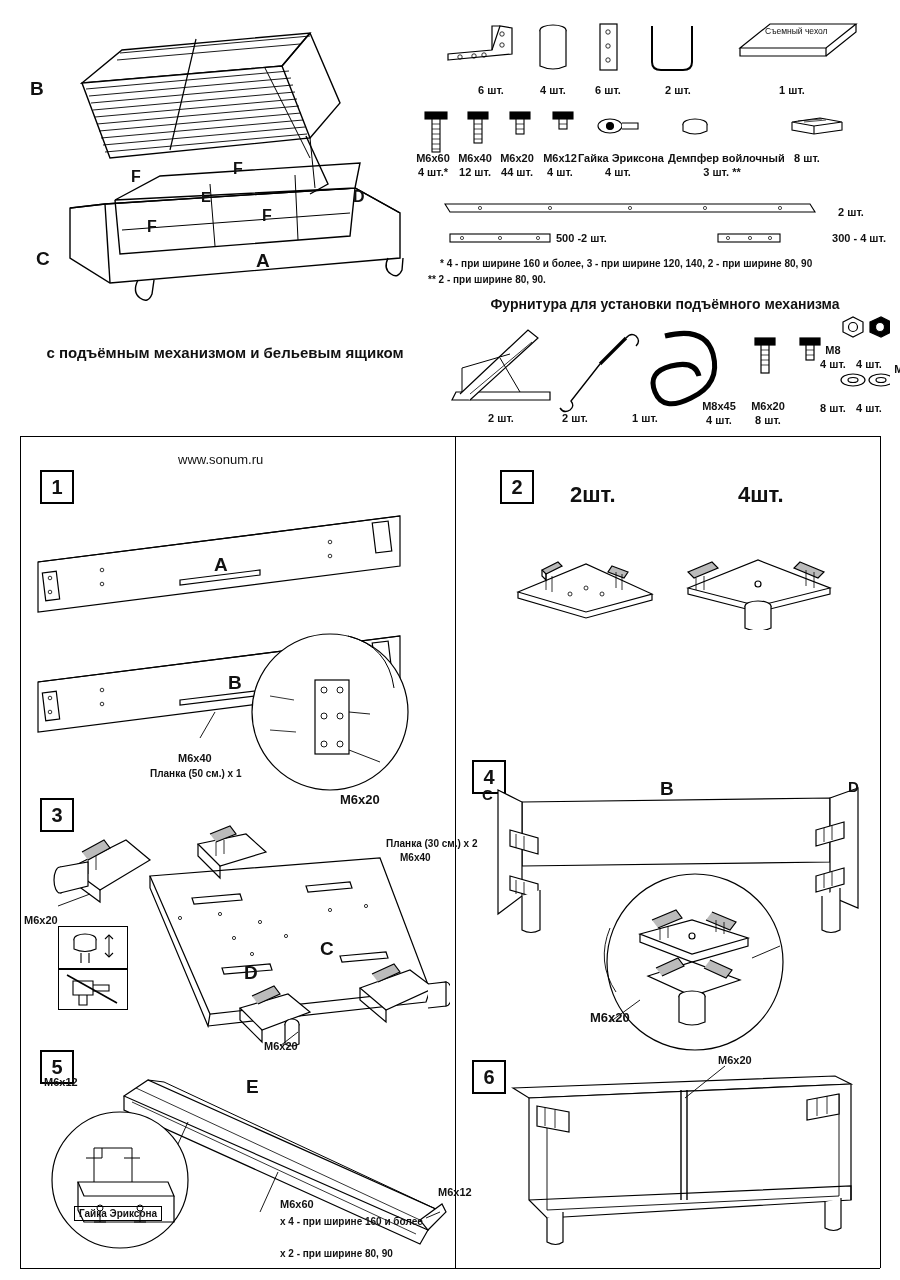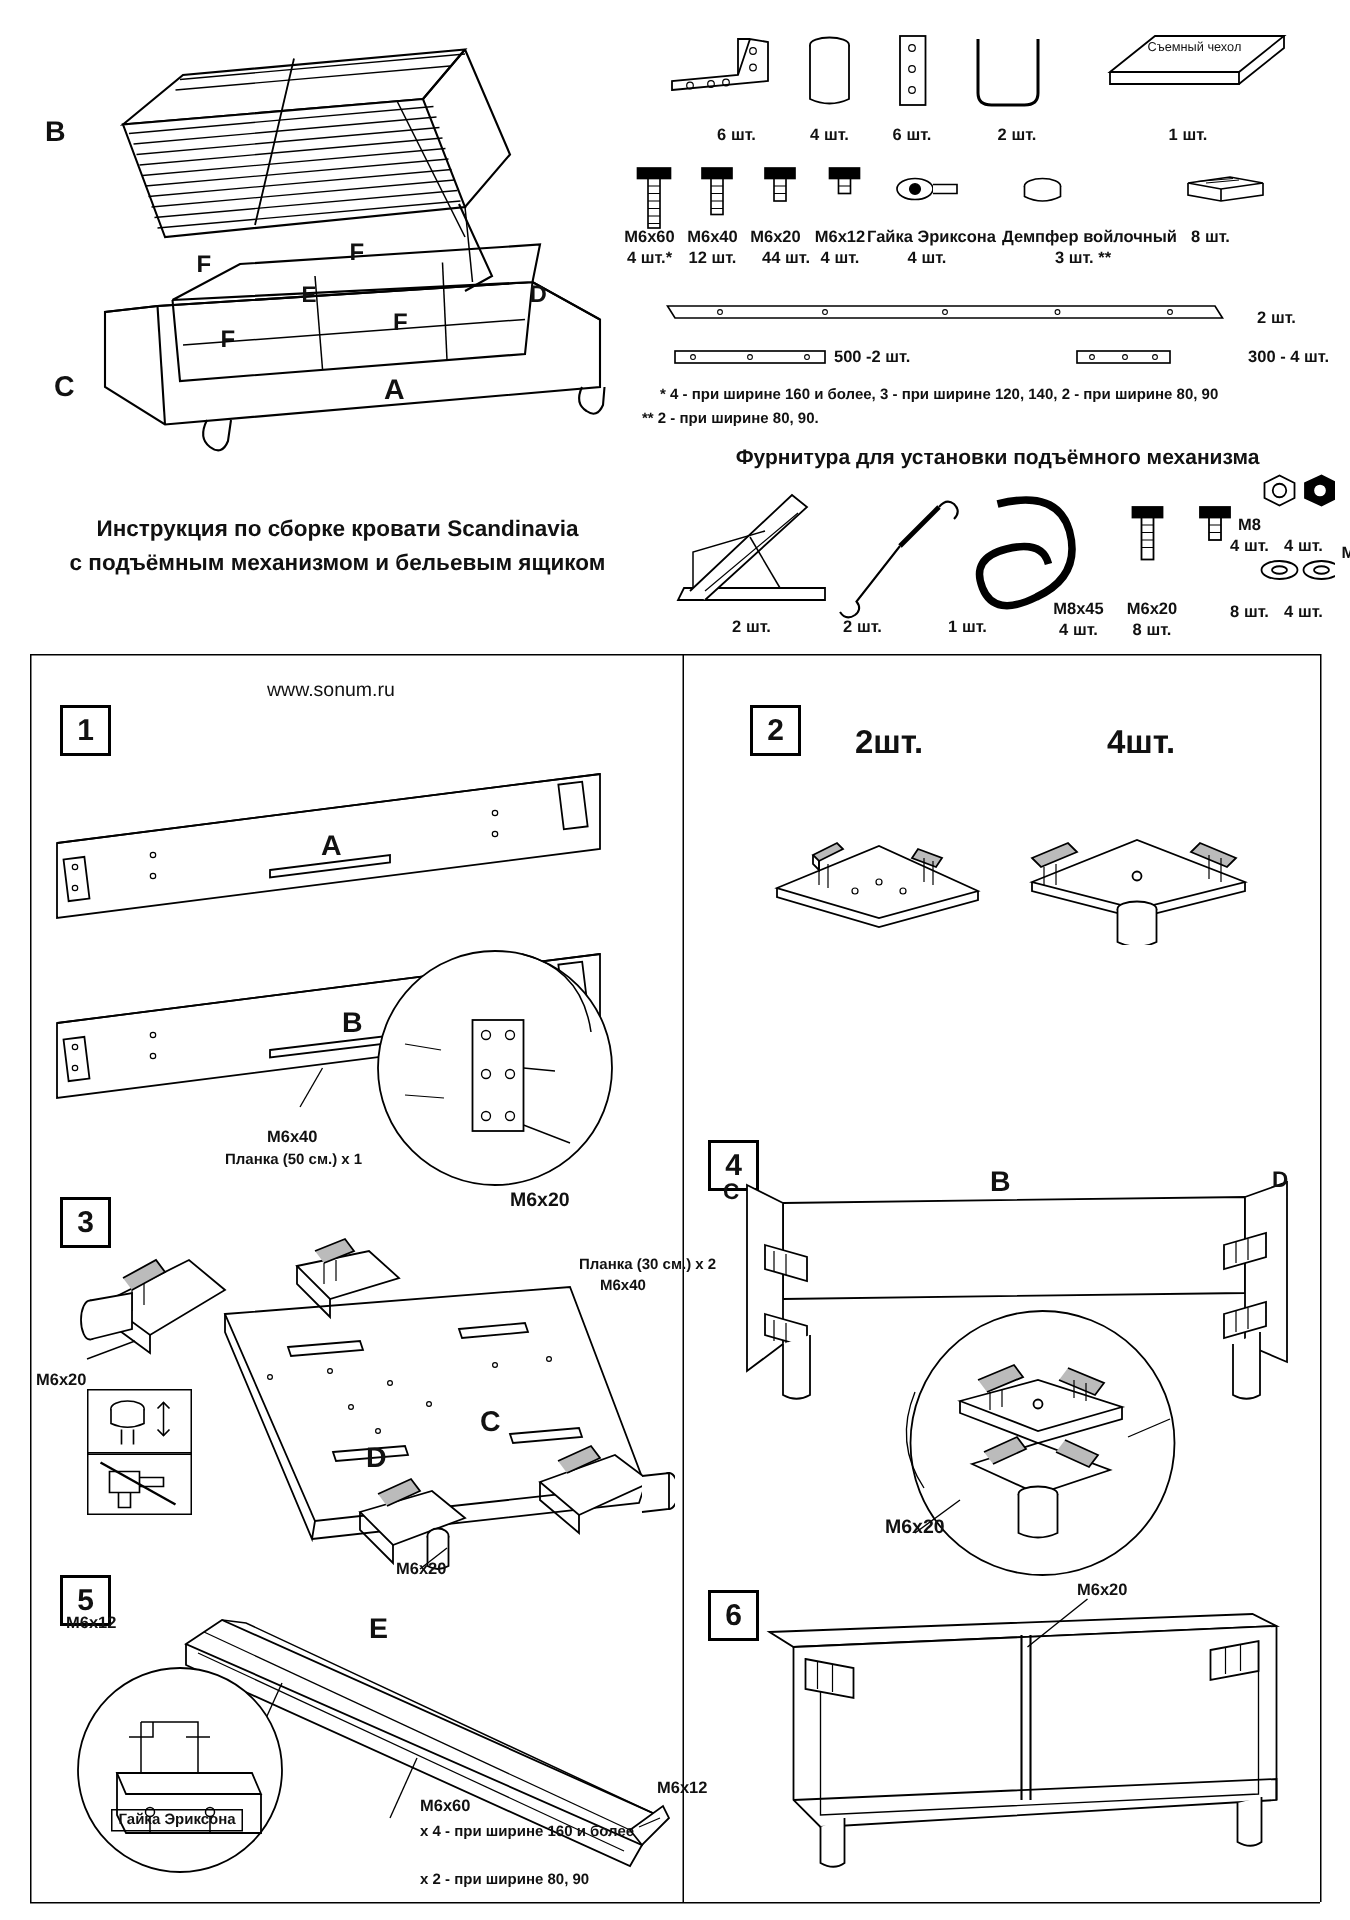--- a/index.html
+++ b/index.html
@@ -81,21 +81,20 @@
   <div class="lbl-big" style="left:131px;top:168px;font-size:16px;">F</div>
   <div class="lbl-big" style="left:233px;top:160px;font-size:16px;">F</div>
   <div class="lbl-big" style="left:201px;top:188px;font-size:15px;">E</div>
   <div class="lbl-big" style="left:353px;top:188px;font-size:16px;">D</div>
   <div class="lbl-big" style="left:147px;top:218px;font-size:16px;">F</div>
   <div class="lbl-big" style="left:262px;top:207px;font-size:16px;">F</div>
   <div class="lbl-big" style="left:36px;top:248px;">C</div>
   <div class="lbl-big" style="left:256px;top:250px;">A</div>
 
   <div class="title" style="left:30px;top:342px;width:390px;">
-    <div>Инструкция по сборке кровати Scandinavia</div>
     <div>с подъёмным механизмом и бельевым ящиком</div>
   </div>
   <div class="url" style="left:178px;top:452px;">www.sonum.ru</div>
 
   <div class="abs" style="left:440px;top:8px;">
     <svg width="450" height="80" viewBox="0 0 450 80">
       <g fill="none" stroke="#000" stroke-width="1.2">
 
         <path d="M8 52 L72 46 L72 20 L60 18 L52 42 L8 46 Z" fill="#fff"></path>
         <path d="M52 42 L52 18 L60 18"></path>
@@ -188,21 +187,21 @@
   </div>
   <div class="cap cap-b" style="left:410px;top:152px;width:46px;">M6x60</div>
   <div class="cap cap-b" style="left:452px;top:152px;width:46px;">M6x40</div>
   <div class="cap cap-b" style="left:494px;top:152px;width:46px;">M6x20</div>
   <div class="cap cap-b" style="left:537px;top:152px;width:46px;">M6x12</div>
   <div class="cap cap-b" style="left:578px;top:152px;width:80px;">Гайка Эриксона</div>
   <div class="cap cap-b" style="left:668px;top:152px;width:110px;">Демпфер войлочный</div>
 
   <div class="cap cap-b" style="left:410px;top:166px;width:46px;">4 шт.*</div>
   <div class="cap cap-b" style="left:452px;top:166px;width:46px;">12 шт.</div>
-  <div class="cap cap-b" style="left:494px;top:166px;width:46px;text-align:right;">44 шт.</div>
+  <div class="cap cap-b" style="left:494px;top:166px;width:46px;">44 шт.</div>
   <div class="cap cap-b" style="left:537px;top:166px;width:46px;">4 шт.</div>
   <div class="cap cap-b" style="left:592px;top:166px;width:52px;">4 шт.</div>
   <div class="cap cap-b" style="left:692px;top:166px;width:60px;">3 шт. **</div>
   <div class="cap cap-b" style="left:784px;top:152px;width:46px;">8 шт.</div>
 
   <div class="abs" style="left:440px;top:198px;">
     <svg width="440" height="56" viewBox="0 0 440 56">
       <g fill="none" stroke="#000" stroke-width="1.1">
         <path d="M5 6 L370 6 L375 14 L10 14 Z" fill="#fff"></path>
         <g stroke-width="0.7">

